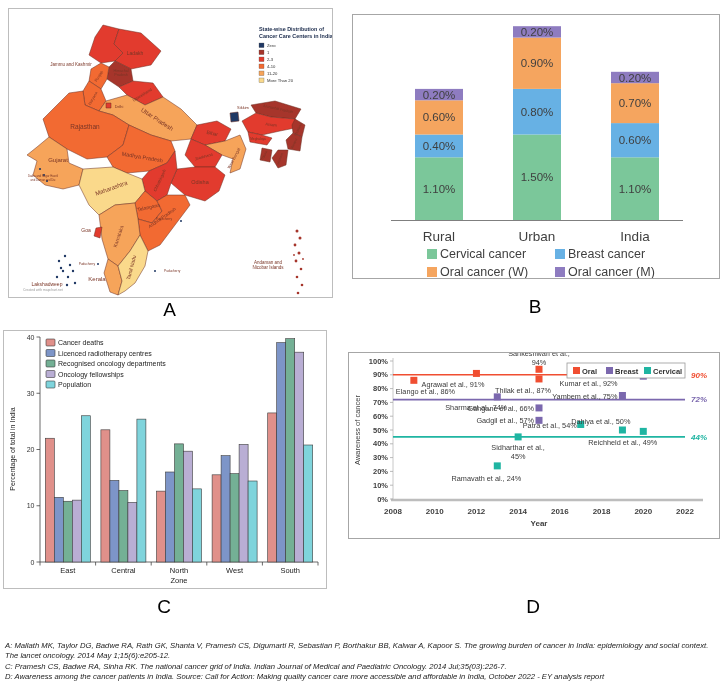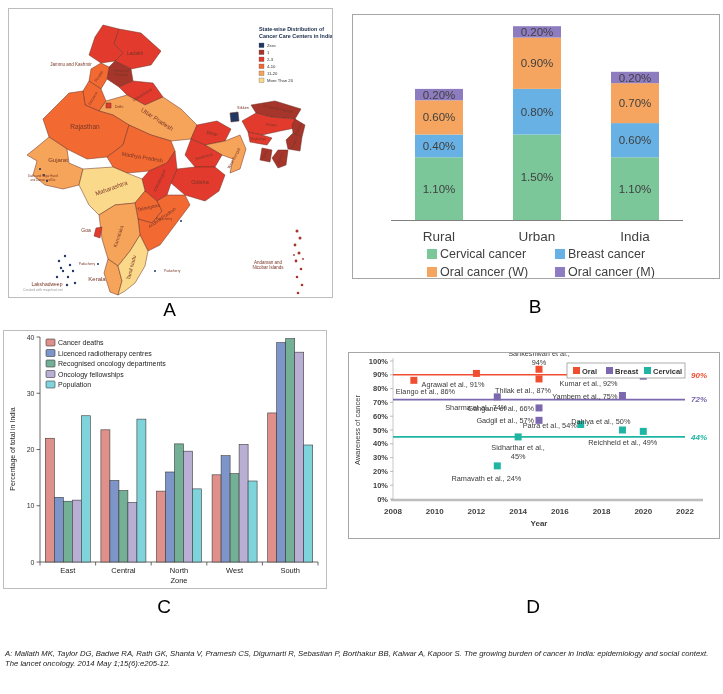--- a/index.html
+++ b/index.html
@@ -12,21 +12,21 @@
   #panelD{left:348px;top:352px;width:370px;height:185px;border:1px solid #a6a6a6;}
   .panel svg{display:block;width:100%;height:100%;}
   svg text{font-family:"Liberation Sans",sans-serif;}
   .panel-letter{position:absolute;text-align:center;font-size:19px;color:#000;}
   #letterA{left:8px;top:299px;width:323px;}
   #letterB{left:352px;top:296px;width:366px;}
   #letterC{left:3px;top:596px;width:322px;}
   #letterD{left:348px;top:596px;width:370px;}
   .footnotes{position:absolute;left:5px;top:641px;width:714px;font-size:7.7px;
              font-style:italic;line-height:1.35;color:#1b1b1b;}
-  .footnotes div{white-space:normal;margin-top:8px;}
+  .footnotes div{white-space:normal;}
 </style>
 </head>
 <body>
 
 <div class="page">
 
   <div class="panel" id="panelA">
     <svg viewBox="0 0 323 288">
       <g id="mapStates" stroke="#6b2f22" stroke-width="0.5" stroke-linejoin="round">
         <polygon points="94,16 110,20 105,35 114,44 106,52 92,54 80,46 86,28" fill="#E23B2E"></polygon>
@@ -341,14 +341,16 @@
         <rect x="257" y="14" width="7" height="7" fill="#7B68AE"></rect>
         <text x="266" y="20.5" font-size="7.5" fill="#333" text-anchor="start" font-weight="bold">Breast</text>
         <rect x="295" y="14" width="7" height="7" fill="#1FB5A2"></rect>
         <text x="304" y="20.5" font-size="7.5" fill="#333" text-anchor="start" font-weight="bold">Cervical</text>
       </svg>
   </div>
   <div class="panel-letter" id="letterD">D</div>
 
   <div class="footnotes" id="footnotes">
     <div>A: Mallath MK, Taylor DG, Badwe RA, Rath GK, Shanta V, Pramesh CS, Digumarti R, Sebastian P, Borthakur BB, Kalwar A, Kapoor S. The growing burden of cancer in India: epidemiology and social context. The lancet oncology. 2014 May 1;15(6):e205-12.</div>
+    <div>C: Pramesh CS, Badwe RA, Sinha RK. The national cancer grid of India. Indian Journal of Medical and Paediatric Oncology. 2014 Jul;35(03):226-7.</div>
+    <div>D: Awareness among the cancer patients in India. Source: Call for Action: Making quality cancer care more accessible and affordable in India, October 2022 - EY analysis report</div>
   </div>
 </div>
 
 </body></html>

